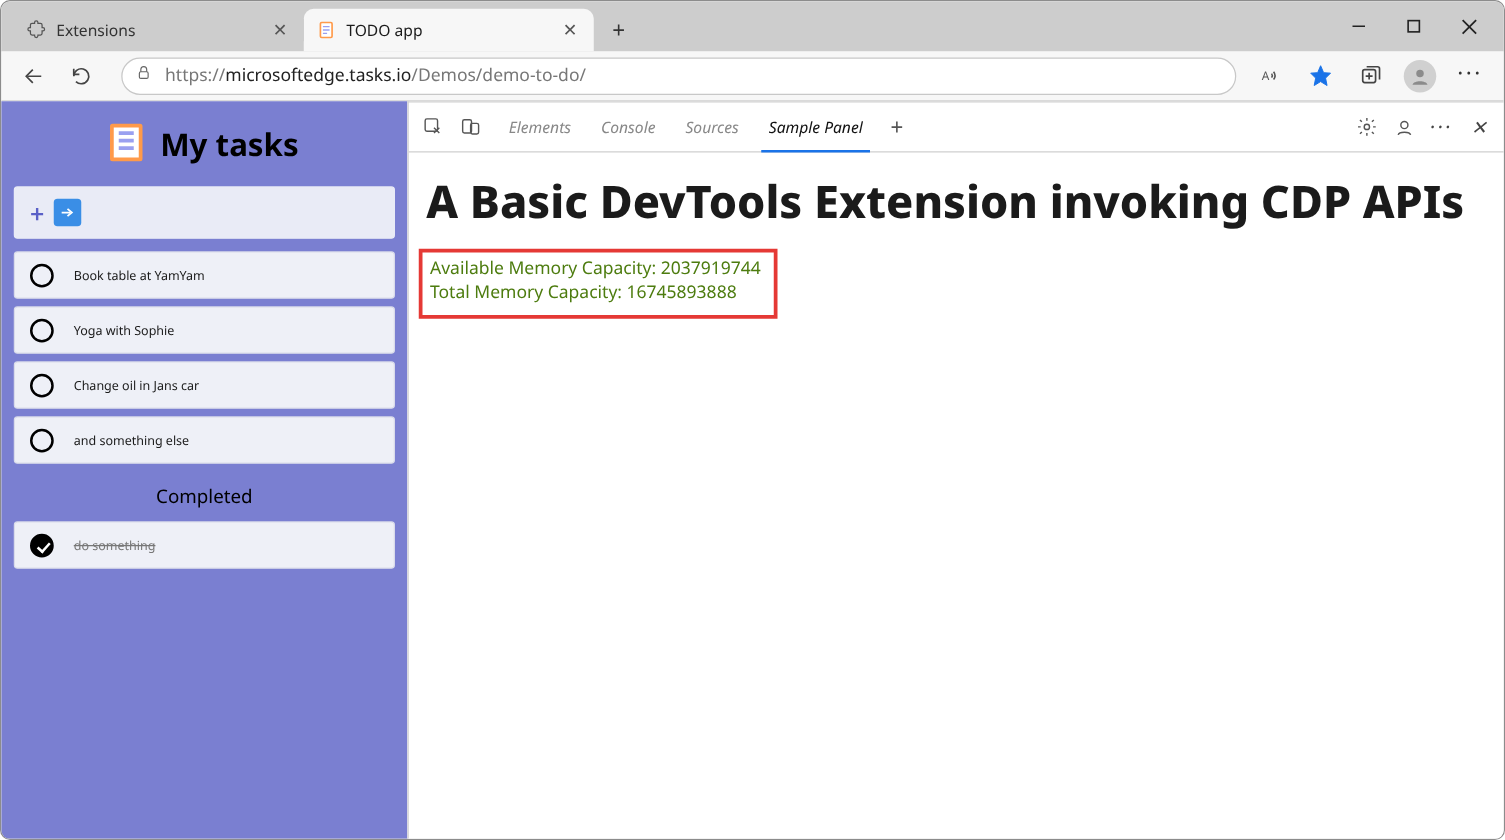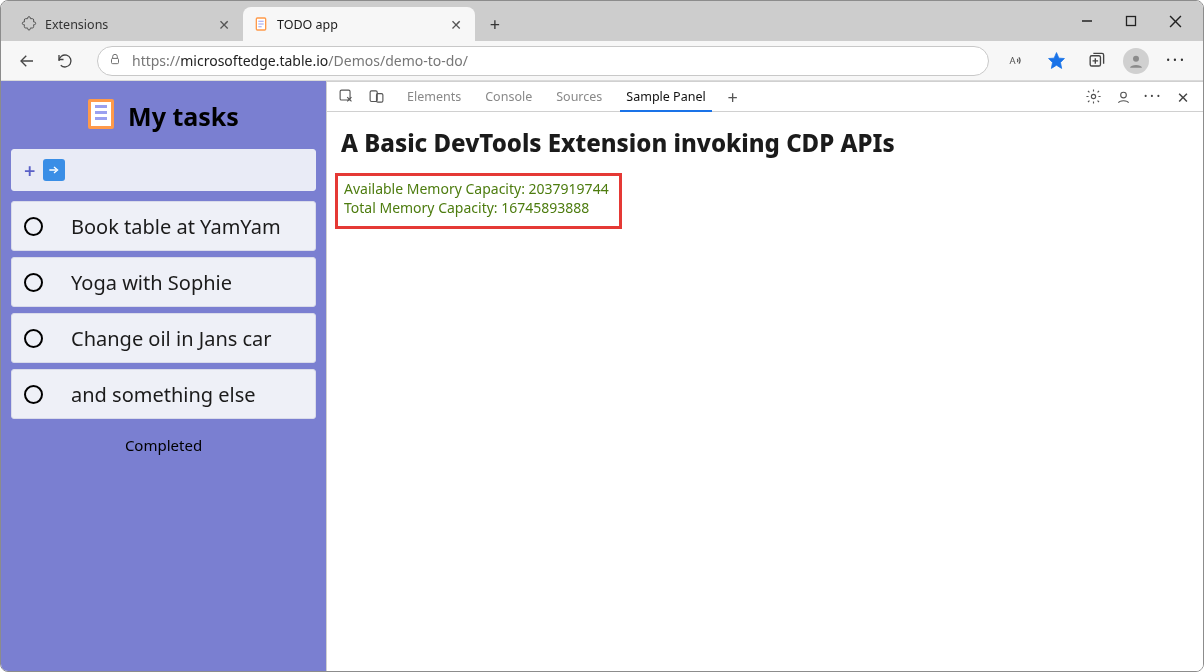--- a/index.html
+++ b/index.html
@@ -108,58 +108,58 @@
   .add-task .plus { color:#5a60c7; font-size:20px; font-weight:600; margin-right:8px; }
   .add-task .label { font-size:15.5px; color:#222; flex:1; }
   .add-task .submit {
     width:22px; height:22px; background:#3a8ee6; border-radius:3px; display:flex; align-items:center; justify-content:center;
   }
   .add-task .submit svg { width:14px; height:14px; stroke:#fff; fill:none; stroke-width:2.4; }
 
   .section-label { text-align:center; font-size:15px; color:#000; margin-top:6px; }
   .task-list { display:flex; flex-direction:column; gap:6px; }
   .task {
-    background: var(--card-bg); border-radius:3px; border:1px solid #d9dbea; height:50px;
-    display:flex; align-items:center; padding:0 12px; gap:28px; font-size:20px;
+    background: var(--card-bg); border-radius:3px; border:1px solid #d9dbea; height:38px;
+    display:flex; align-items:center; padding:0 12px; gap:16px; font-size:10px;
   }
   .task .mark { width:19px; height:19px; border:2.2px solid #000; border-radius:50%; flex-shrink:0; }
   .task.completed .mark { background:#000; position:relative; }
   .task.completed .mark::after {
     content:""; position:absolute; left:4px; top:5px; width:8px; height:4px; border-left:2.4px solid #fff; border-bottom:2.4px solid #fff; transform:rotate(-48deg);
   }
   .task.completed .task-label { text-decoration: line-through; color:#777; }
 
   
   .devtools {
     flex:1; display:flex; flex-direction:column; border-left:1px solid var(--devtools-border); background:#fff;
     border-top:1px solid var(--devtools-border);
   }
   .dt-tabbar {
-    height:30px; display:flex; align-items:stretch; border-bottom:1px solid var(--devtools-border); font-size:12.5px;
+    height:40px; display:flex; align-items:stretch; border-bottom:1px solid var(--devtools-border); font-size:12.5px;font-style:italic;
   }
   .dt-left-icons { display:flex; align-items:center; padding:0 6px; gap:4px; }
   .dt-left-icons .dti { width:26px; height:26px; display:flex; align-items:center; justify-content:center; border-radius:3px; }
   .dt-left-icons svg { width:17px; height:17px; stroke:#555; fill:none; stroke-width:1.6; }
   .dt-tabs { display:flex; align-items:stretch; }
   .dt-tab {
     padding:0 12px; display:flex; align-items:center; color: var(--devtools-inactive); cursor:default; position:relative;
   }
   .dt-tab.active { color:#111; }
   .dt-tab.active::after {
     content:""; position:absolute; left:6px; right:6px; bottom:-1px; height:2.5px; background:#1a73e8;
   }
   .dt-more-tab { width:30px; display:flex; align-items:center; justify-content:center; font-size:18px; color:#555; }
   .dt-right { margin-left:auto; display:flex; align-items:center; padding-right:6px; gap:2px; }
   .dt-right .dti { width:28px; height:28px; display:flex; align-items:center; justify-content:center; }
   .dt-right svg { width:17px; height:17px; stroke:#555; fill:none; stroke-width:1.6; }
   .dt-right .dots { font-size:16px; color:#444; letter-spacing:2px; padding-bottom:2px; }
   .dt-right .close-x { font-size:15px; color:#444; }
 
   .dt-panel { flex:1; padding:14px 14px; overflow:auto; }
-  .dt-panel h1 { margin:0 0 14px 0; font-size:24px; font-weight:800; }
+  .dt-panel h1 { margin:0 0 14px 0; font-size:36px; font-weight:800; }
   .mem-box {
     border:3.5px solid var(--highlight-red); padding:4px 10px 8px 6px; font-size:14px; color:#4d7c0f; display:inline-block; margin-left:-6px;
     line-height:1.35;
   }
 
   
   .favicon { width:16px; height:16px; display:inline-flex; align-items:center; justify-content:center; }
   .favicon svg { width:16px; height:16px; }
 </style>
 </head>
@@ -231,21 +231,21 @@
     </div>
 
     <div class="addr">
       <span class="lock">
         <svg viewBox="0 0 24 24">
             <rect x="6" y="11" width="12" height="9" rx="2"></rect>
             <path d="M8 11V8a4 4 0 1 1 8 0v3"></path>
           </svg>
       </span>
       <span class="urltext">
-        <span class="path">https://</span><span class="host">microsoftedge.table.io</span><span class="path">/Demos/demo-to-do/</span>
+        <span class="path">https://</span><span class="host">microsoftedge.tasks.io</span><span class="path">/Demos/demo-to-do/</span>
       </span>
     </div>
 
     <div class="tb-icon">
       <svg viewBox="0 0 24 24" fill="none" stroke="#555" stroke-width="1.6">
           <text x="3" y="16" font-size="12" fill="#555" stroke="none">A</text>
           <path d="M15 8q3 4 0 8"></path>
           <path d="M13 10q1.5 2 0 4"></path>
         </svg>
     </div>
@@ -304,20 +304,26 @@
           <span class="mark"></span>
           <span class="task-label">Change oil in Jans car</span>
         </div>
         <div class="task">
           <span class="mark"></span>
           <span class="task-label">and something else</span>
         </div>
       </div>
 
       <div class="section-label">Completed</div>
+      <div class="task-list">
+        <div class="task completed">
+          <span class="mark"></span>
+          <span class="task-label">do something</span>
+        </div>
+      </div>
     </div>
 
     <div class="devtools">
       <div class="dt-tabbar">
         <div class="dt-left-icons">
           <div class="dti">
             <svg viewBox="0 0 24 24">
                 <rect x="3" y="3" width="14" height="14" rx="2"></rect>
                 <path d="M13 13l6 6"></path>
                 <path d="M19 13l-6 6"></path>

